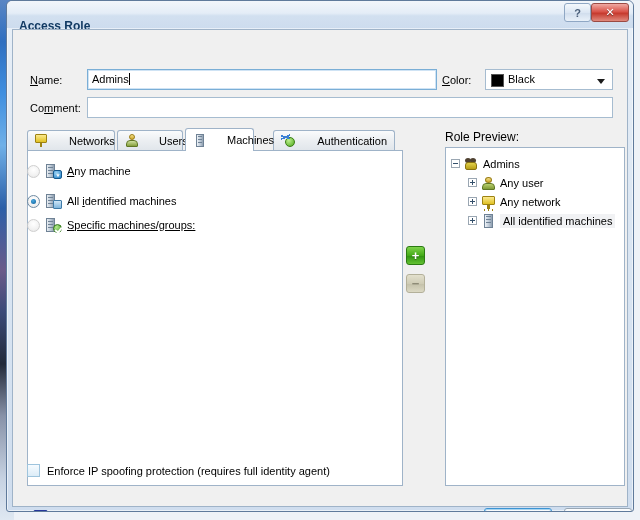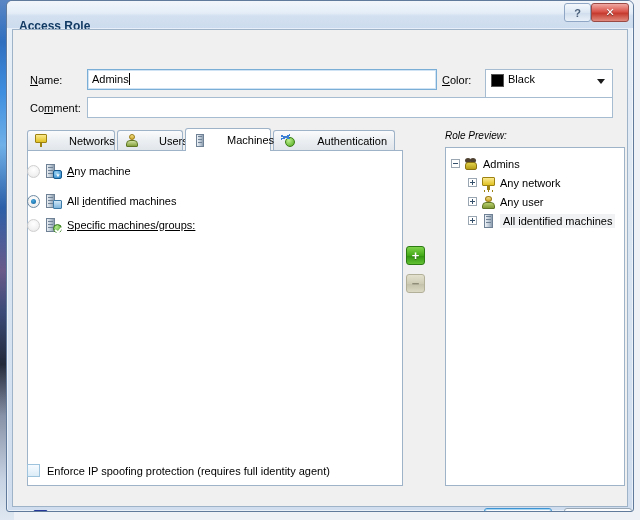--- a/index.html
+++ b/index.html
@@ -98,21 +98,21 @@
     border:1px solid #2b7a12;}
   #rembtn{left:393px;top:244px;background:linear-gradient(180deg,#e3e0cd 0%,#cfccb6 50%,#c3c0a9 51%,#dcd9c4 100%);
     border:1px solid #b3b09a;color:#8e8b77;text-shadow:none;}
 
   
   #chkrow{position:absolute;left:14px;top:434px;display:flex;align-items:center;gap:7px;font-size:11px;}
   #chkbox{width:13px;height:13px;box-sizing:border-box;border:1px solid #9ec4dd;
     background:linear-gradient(180deg,#f6fbff,#dcecf7);flex:0 0 auto;}
 
   
-  #previewlbl{position:absolute;left:432px;top:100px;font-size:10px;font-style:italic;}
+  #previewlbl{position:absolute;left:432px;top:100px;font-size:12px;}
   #tree{position:absolute;left:432px;top:117px;width:180px;height:339px;
     background:#fff;border:1px solid #9fb3c8;box-sizing:border-box;padding:6px 0 0 0;overflow:hidden;}
   .tnode{position:relative;height:19px;display:flex;align-items:center;font-size:11px;}
   .tnode.child{padding-left:22px;}
   .tnode.root{padding-left:5px;}
   .expander{width:9px;height:9px;box-sizing:border-box;border:1px solid #9aa6b2;background:#fff;
     position:relative;flex:0 0 auto;margin-right:4px;}
   .expander:before{content:"";position:absolute;left:1px;top:3px;width:5px;height:1px;background:#34506b;}
   .expander.plus:after{content:"";position:absolute;left:3px;top:1px;width:1px;height:5px;background:#34506b;}
   .tlabel{margin-left:4px;}
@@ -182,39 +182,39 @@
     <div class="sysbtn" id="helpbtn">?</div>
     <div class="sysbtn" id="closebtn">✕</div>
   </div>
 
   <div id="client">
 
     <div class="lbl" style="left:17px;top:44px;"><span class="acc">N</span>ame:</div>
     <div class="tbox focus" style="left:74px;top:39px;width:350px;height:21px;"><span id="nameval">Admins</span><span id="caret"></span></div>
 
     <div class="lbl" style="left:429px;top:44px;"><span class="acc">C</span>olor:</div>
-    <div id="colorcombo" style="left:472px;top:39px;width:128px;height:29px;">
+    <div id="colorcombo" style="left:472px;top:39px;width:128px;height:21px;">
       <div id="swatch"></div>
       <div id="colortext">Black</div>
       <div id="arrow"></div>
     </div>
 
     <div class="lbl" style="left:17px;top:72px;">Co<span class="acc">m</span>ment:</div>
     <div class="tbox" style="left:74px;top:67px;width:526px;height:21px;"></div>
 
     <div id="tabstrip">
       <div class="tab" style="left:0;width:88px;">
         <span class="ti ti-net"></span>
         <span>Networks</span>
       </div>
       <div class="tab" style="left:90px;width:66px;">
         <span class="ti ti-usr"></span>
         <span>Users</span>
       </div>
-      <div class="tab sel" style="left:158px;width:86px;">
+      <div class="tab sel" style="left:158px;width:69px;">
         <span class="ti ti-mac"></span>
         <span>Machines</span>
       </div>
       <div class="tab" style="left:246px;width:122px;justify-content:space-between;">
         <span class="ti ti-auth"></span>
         <span>Authentication</span>
       </div>
     </div>
 
     <div id="tabpanel"></div>
@@ -256,27 +256,27 @@
 
     <div id="previewlbl">Role Preview:</div>
     <div id="tree">
       <div class="tnode root">
         <span class="expander"></span>
         <span class="ticon ic-group"></span>
         <span class="tlabel">Admins</span>
       </div>
       <div class="tnode child">
         <span class="expander plus"></span>
+        <span class="ticon ic-user"></span>
+        <span class="tlabel">Any user</span>
+      </div>
+      <div class="tnode child">
+        <span class="expander plus"></span>
         <span class="ticon ic-net"></span>
         <span class="tlabel">Any network</span>
-      </div>
-      <div class="tnode child">
-        <span class="expander plus"></span>
-        <span class="ticon ic-user"></span>
-        <span class="tlabel">Any user</span>
       </div>
       <div class="tnode child">
         <span class="expander plus"></span>
         <span class="ticon ic-srv"></span>
         <span class="tlabel hl">All identified machines</span>
       </div>
     </div>
 
     <div id="infoicon">i</div>
 

